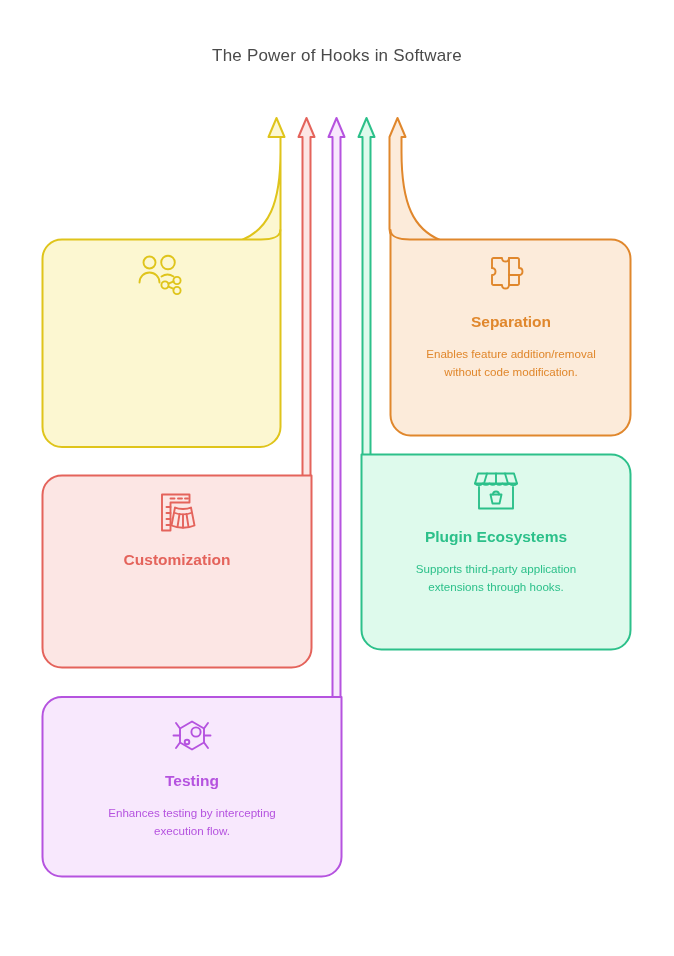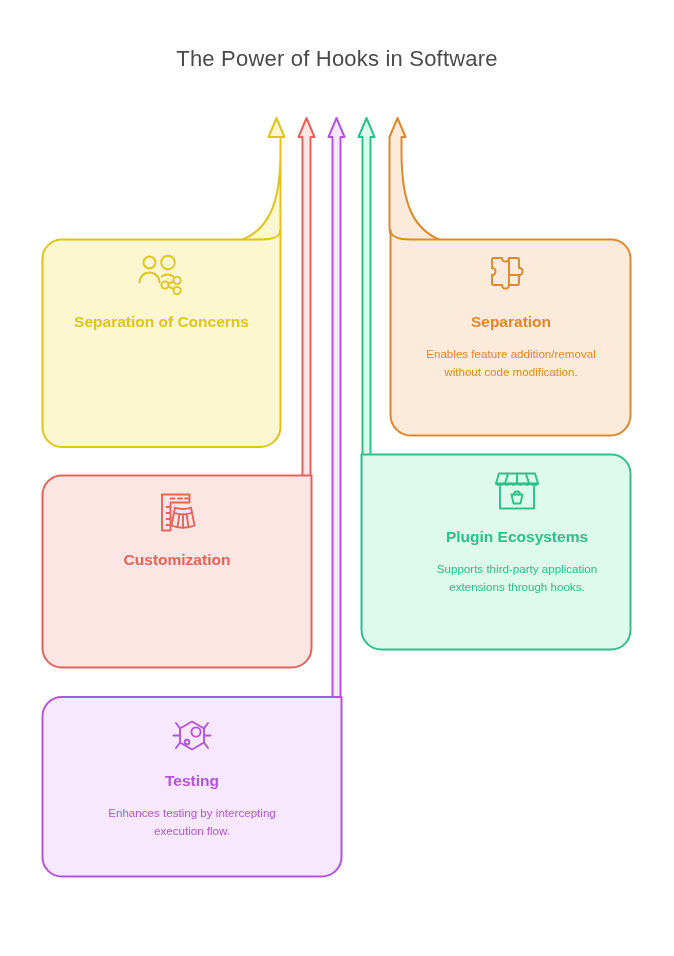--- a/index.html
+++ b/index.html
@@ -23,21 +23,21 @@
     width: 674px;
     height: 956px;
   }
 
   .page-title {
     position: absolute;
     left: 0;
     top: 46px;
     width: 674px;
     text-align: center;
-    font-size: 22px;
+    font-size: 17px;
     color: #4a4a4a;
     letter-spacing: 0.2px;
     font-weight: 400;
   }
 
   svg.stage {
     position: absolute;
     left: 0;
     top: 0;
     width: 674px;
@@ -181,21 +181,20 @@
         <circle cx="31" cy="8.5" r="6.8"></circle>
         <path d="M2.5 28.5 A10 10 0 0 1 22.5 28.5"></path>
         <path d="M24.5 22.5 q6 -4 12 0"></path>
         <circle cx="28" cy="31" r="3.6"></circle>
         <circle cx="40" cy="26.5" r="3.6"></circle>
         <circle cx="40" cy="36.5" r="3.6"></circle>
         <path d="M31.4 29.6 L36.7 27.4"></path>
         <path d="M31.4 32.6 L36.7 34.9"></path>
       </svg>
     </div>
-    <div class="card-title" style="color:#DFC41B;">Separation of Concerns</div>
   </div>
 
   <div class="card" style="left:391px; top:240px; width:240px; height:196px; padding:0 28px;">
     <div class="card-icon" style="margin-top:14px;">
       <svg width="46" height="44" viewBox="0 0 46 44" fill="none" stroke="#E0872C" stroke-width="1.9" stroke-linecap="round" stroke-linejoin="round">
         <path d="M4 14 L4 5.5 A1.5 1.5 0 0 1 5.5 4 L14 4
                  C14 7 16 7.5 17.5 7.5 C19 7.5 21 7 21 4
                  L21 21"></path>
         <path d="M21 4 L29.5 4 A1.5 1.5 0 0 1 31 5.5 L31 14
                  C34 14 34.5 16 34.5 17.5 C34.5 19 34 21 31 21
@@ -219,21 +218,21 @@
         <path d="M12.5 17 L16.5 17 M12.5 23 L16.5 23 M12.5 29 L16.5 29 M12.5 35 L16.5 35"></path>
         <path d="M21 17.5 C25 19.5 33 19.5 37 17.5
                  L40.5 35.5 C34 38.5 24 38.5 17.5 35.5 Z"></path>
         <path d="M21 23 C25 24.8 33 24.8 37 23"></path>
         <path d="M25.5 24 L23.5 36.8 M29 24.4 L29 37.5 M32.5 24 L34.5 36.8"></path>
       </svg>
     </div>
     <div class="card-title" style="color:#E4635B;">Customization</div>
   </div>
 
-  <div class="card" style="left:382px; top:455px; width:270px; height:194px; padding:0 38px;">
+  <div class="card" style="left:361px; top:455px; width:270px; height:194px; padding:0 38px;">
     <div class="card-icon" style="margin-top:14px;">
       <svg width="48" height="44" viewBox="0 0 48 44" fill="none" stroke="#2CC08A" stroke-width="1.9" stroke-linecap="round" stroke-linejoin="round">
         <path d="M6 4.5 L42 4.5 L45 14.5 L3 14.5 Z"></path>
         <path d="M15 4.5 L12 14.5 M24 4.5 L24 14.5 M33 4.5 L36 14.5"></path>
         <path d="M3 14.5 A5.2 5.2 0 0 0 10.5 14.5 A5.2 5.2 0 0 0 17.5 14.5
                  A5.2 5.2 0 0 0 24 14.5 A5.2 5.2 0 0 0 30.5 14.5
                  A5.2 5.2 0 0 0 37.5 14.5 A5.2 5.2 0 0 0 45 14.5"></path>
         <path d="M7 18 L7 39.5 L41 39.5 L41 18"></path>
         <path d="M18.5 25.5 L29.5 25.5 L27.5 34.5 L20.5 34.5 Z"></path>
         <path d="M21 25.5 A3 3 0 0 1 27 25.5"></path>

